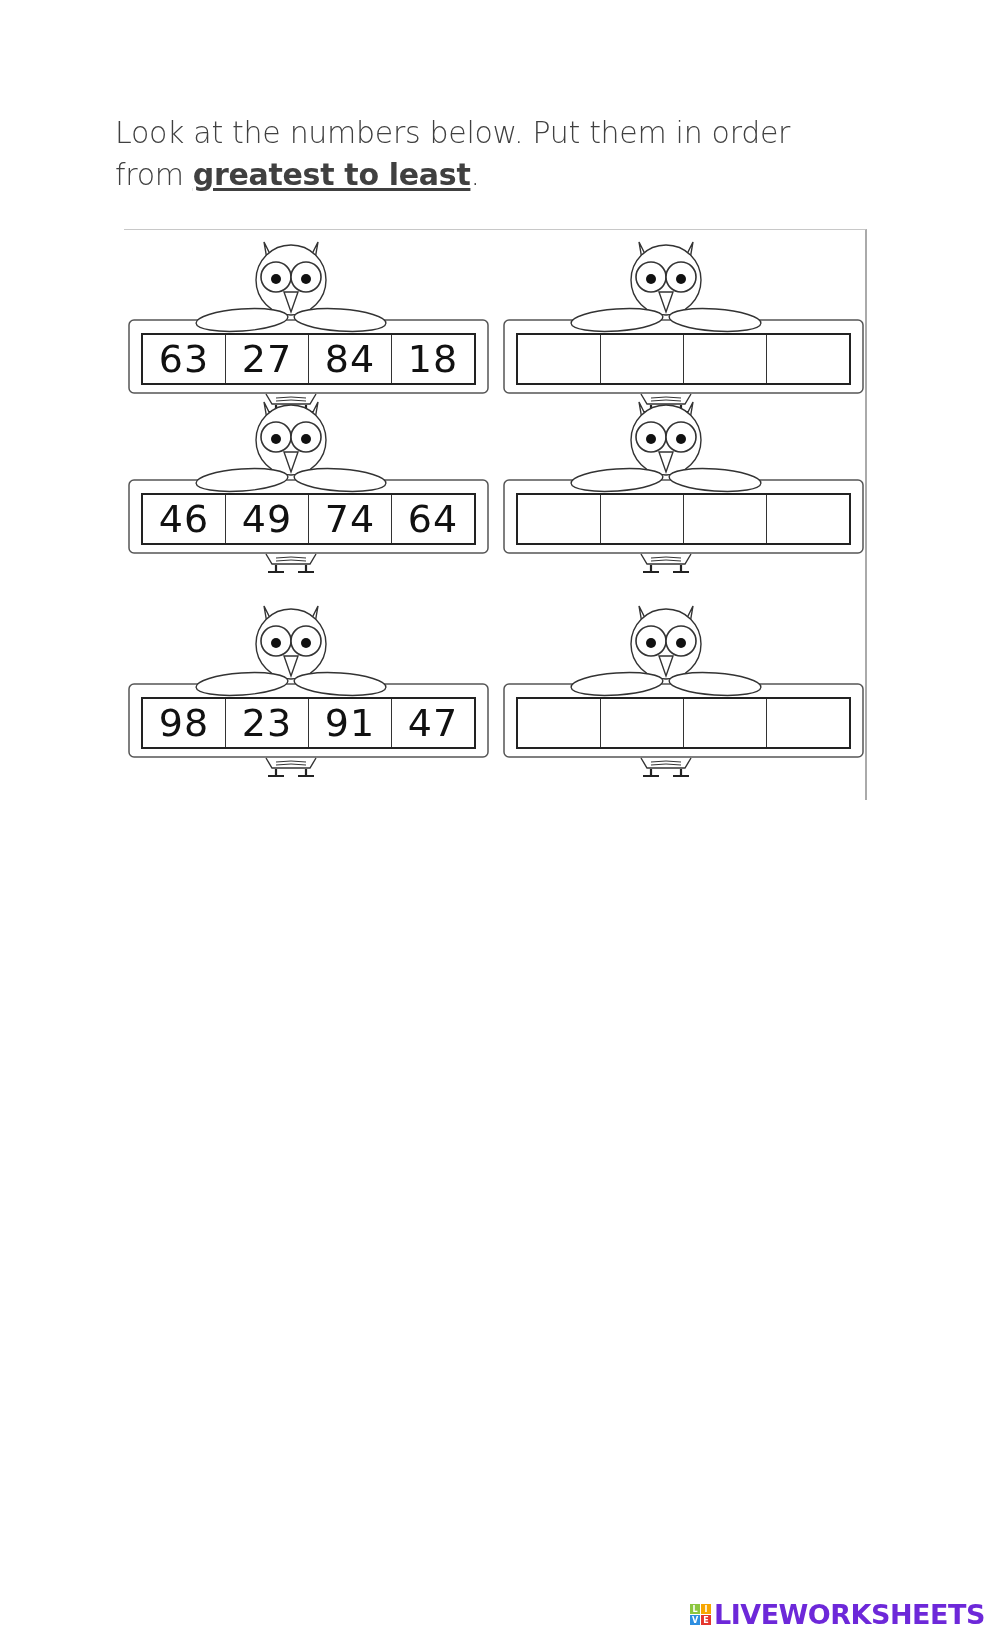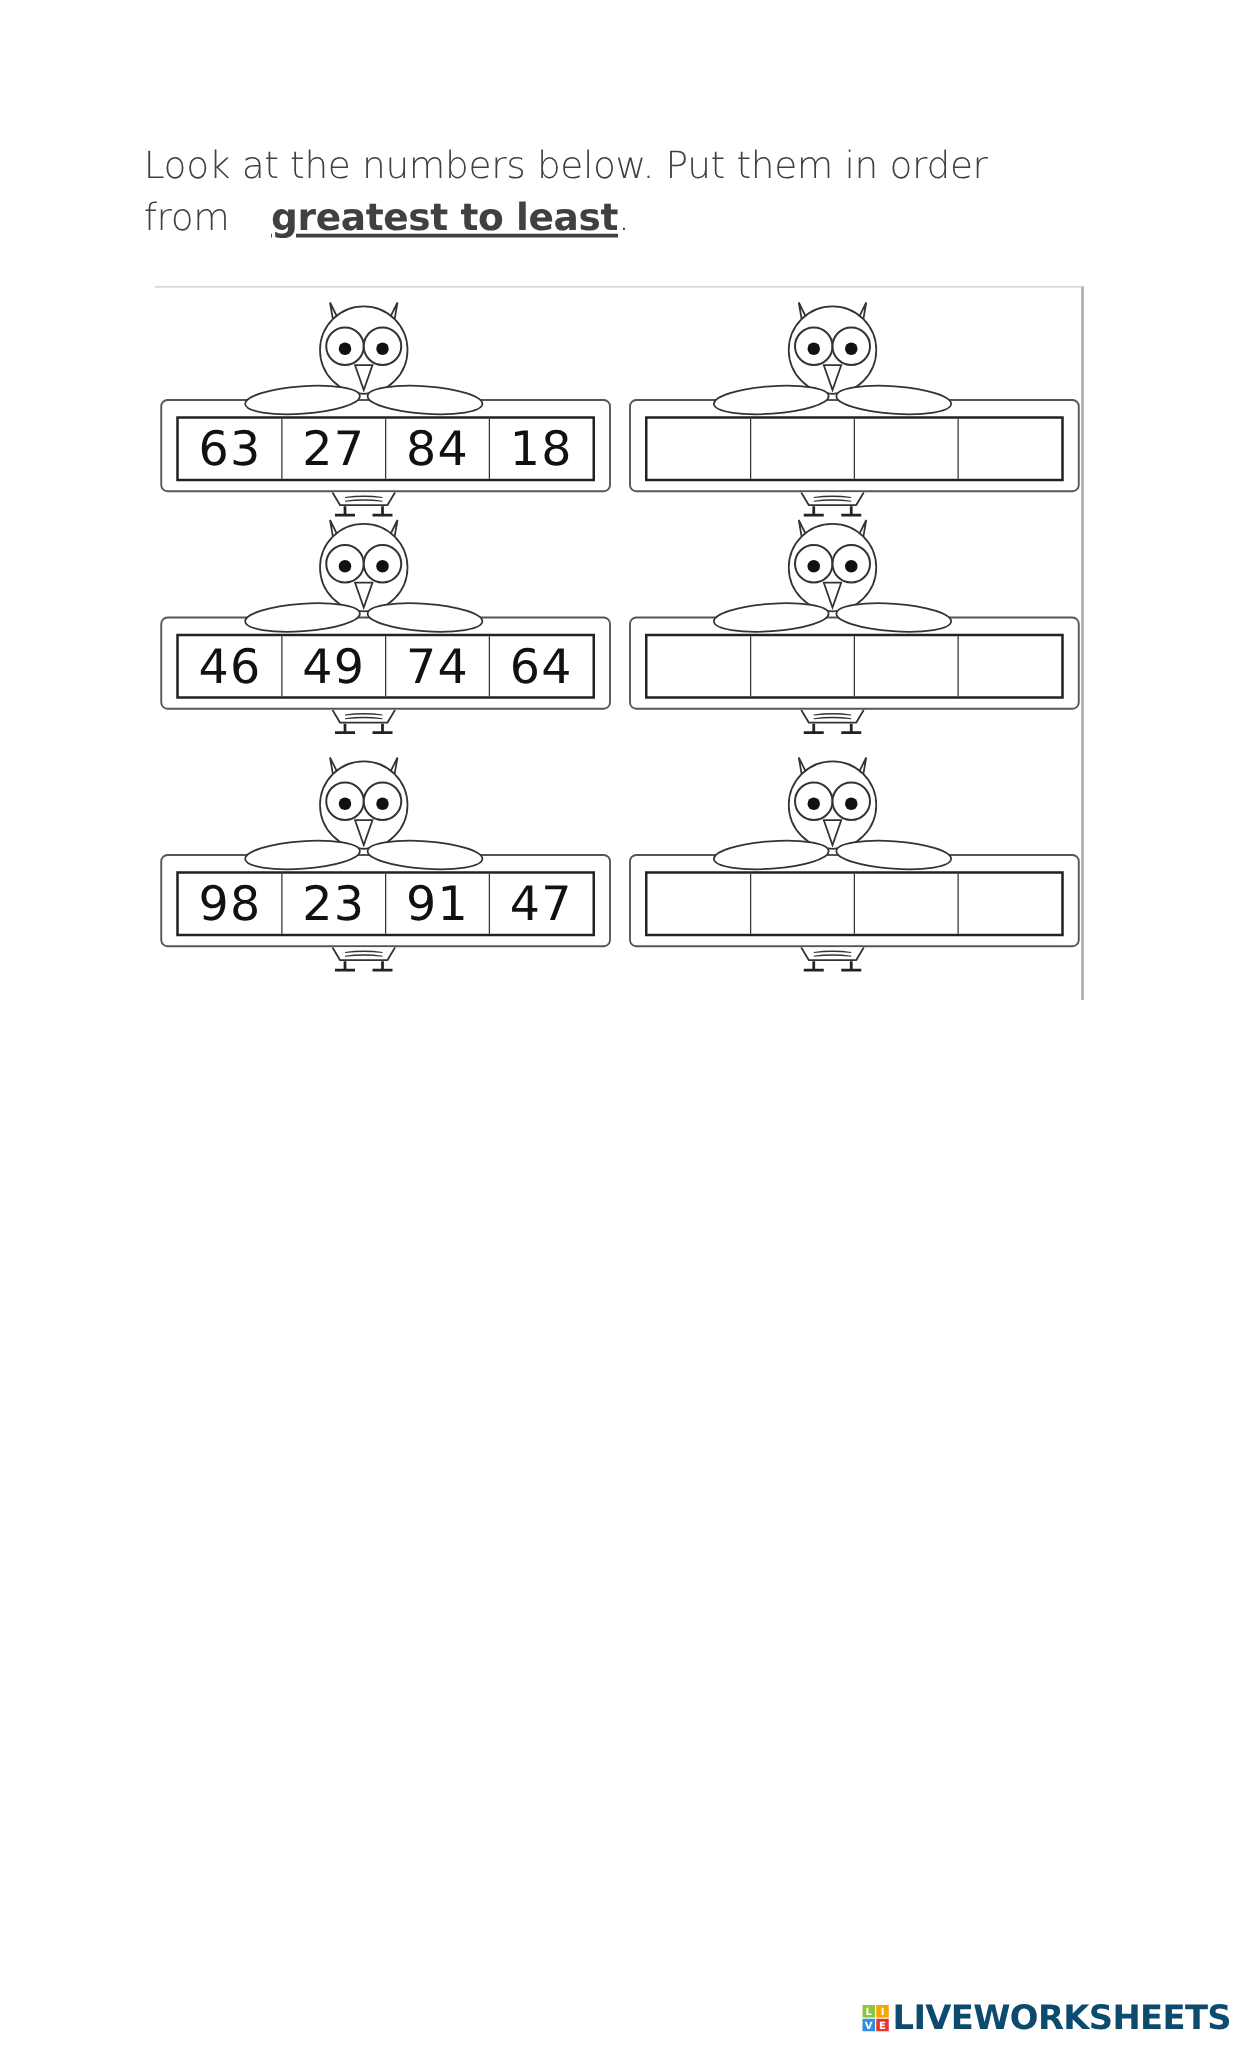--- a/index.html
+++ b/index.html
@@ -5,21 +5,21 @@
     html, body { margin: 0; padding: 0; }
     body {
       width: 1000px; height: 1643px; background: #ffffff; position: relative;
       overflow: hidden; font-family: "DejaVu Sans", sans-serif; color: #111;
     }
     .instructions {
       position: absolute; left: 115px; top: 112px; width: 740px;
       font-size: 30px; line-height: 42px; font-weight: 300;
       letter-spacing: -0.3px; color: #404040;
     }
-    .instructions .emph { font-weight: bold; text-decoration: underline; text-decoration-thickness: 3px; text-underline-offset: 3px; margin-left: 24px; }
+    .instructions .emph { font-weight: bold; text-decoration: underline; text-decoration-thickness: 3px; text-underline-offset: 3px; }
     .frame {
       position: absolute; left: 124px; top: 229px; width: 741px; height: 570px;
       border-top: 1px solid #c8c8c8; border-right: 2px solid #aaa;
     }
     .owl-row { position: absolute; left: 0; width: 1000px; height: 185px; }
     .owl { position: absolute; width: 364px; height: 185px; }
     .owl svg.body { position: absolute; left: 0; top: 0; width: 364px; height: 185px; }
     .cells {
       position: absolute; left: 15px; top: 101px; width: 335px; height: 52px;
       display: flex; border: 2px solid #222; box-sizing: border-box; background: #fff;
@@ -32,21 +32,21 @@
     .cell input {
       width: 100%; height: 100%; border: none; outline: none; background: transparent;
       font-family: "DejaVu Sans", sans-serif; font-size: 36px; text-align: center; padding: 0;
     }
     .footer-logo {
       position: absolute; left: 690px; top: 1599px; display: flex; align-items: center;
     }
     .logo-tiles { display: grid; grid-template-columns: 10px 10px; grid-template-rows: 10px 10px; gap: 1px; margin-right: 3px; }
     .tile { font-size: 8px; font-weight: bold; color: #fff; display: flex; align-items: center; justify-content: center; font-family: "DejaVu Sans", sans-serif; }
     .logo-text {
-      font-family: "DejaVu Sans", sans-serif; font-weight: bold; font-size: 27px; color: #0c4a6e; letter-spacing: -0.5px;
+      font-family: "DejaVu Sans", sans-serif; font-weight: bold; font-size: 27px; color: #6d28d9; letter-spacing: -0.5px;
     }
   </style>
 </head>
 <body>
 
 <div class="instructions">
   <div>Look at the numbers below. Put them in order</div>
   <div><span>from </span><span class="emph">greatest to least</span><span>.</span></div>
 </div>
 
@@ -124,21 +124,21 @@
       <div class="cell">
           <input value="" style="">
         </div>
       <div class="cell">
           <input value="" style="">
         </div>
     </div>
   </div>
 </div>
 
-<div class="owl-row" style="top:406px;">
+<div class="owl-row" style="top:392px;">
   <div class="owl" style="left:126px;">
     <span class="owl-holder">
   <svg class="body" viewBox="0 0 364 185" xmlns="http://www.w3.org/2000/svg" fill="#fff" stroke="#333" stroke-width="1.4">
 
     <polygon points="138,10 148,30 142,33"></polygon>
     <polygon points="192,10 182,30 188,33"></polygon>
 
     <circle cx="165" cy="48" r="35"></circle>
 
     <circle cx="150" cy="45" r="15" stroke-width="1.6"></circle>

